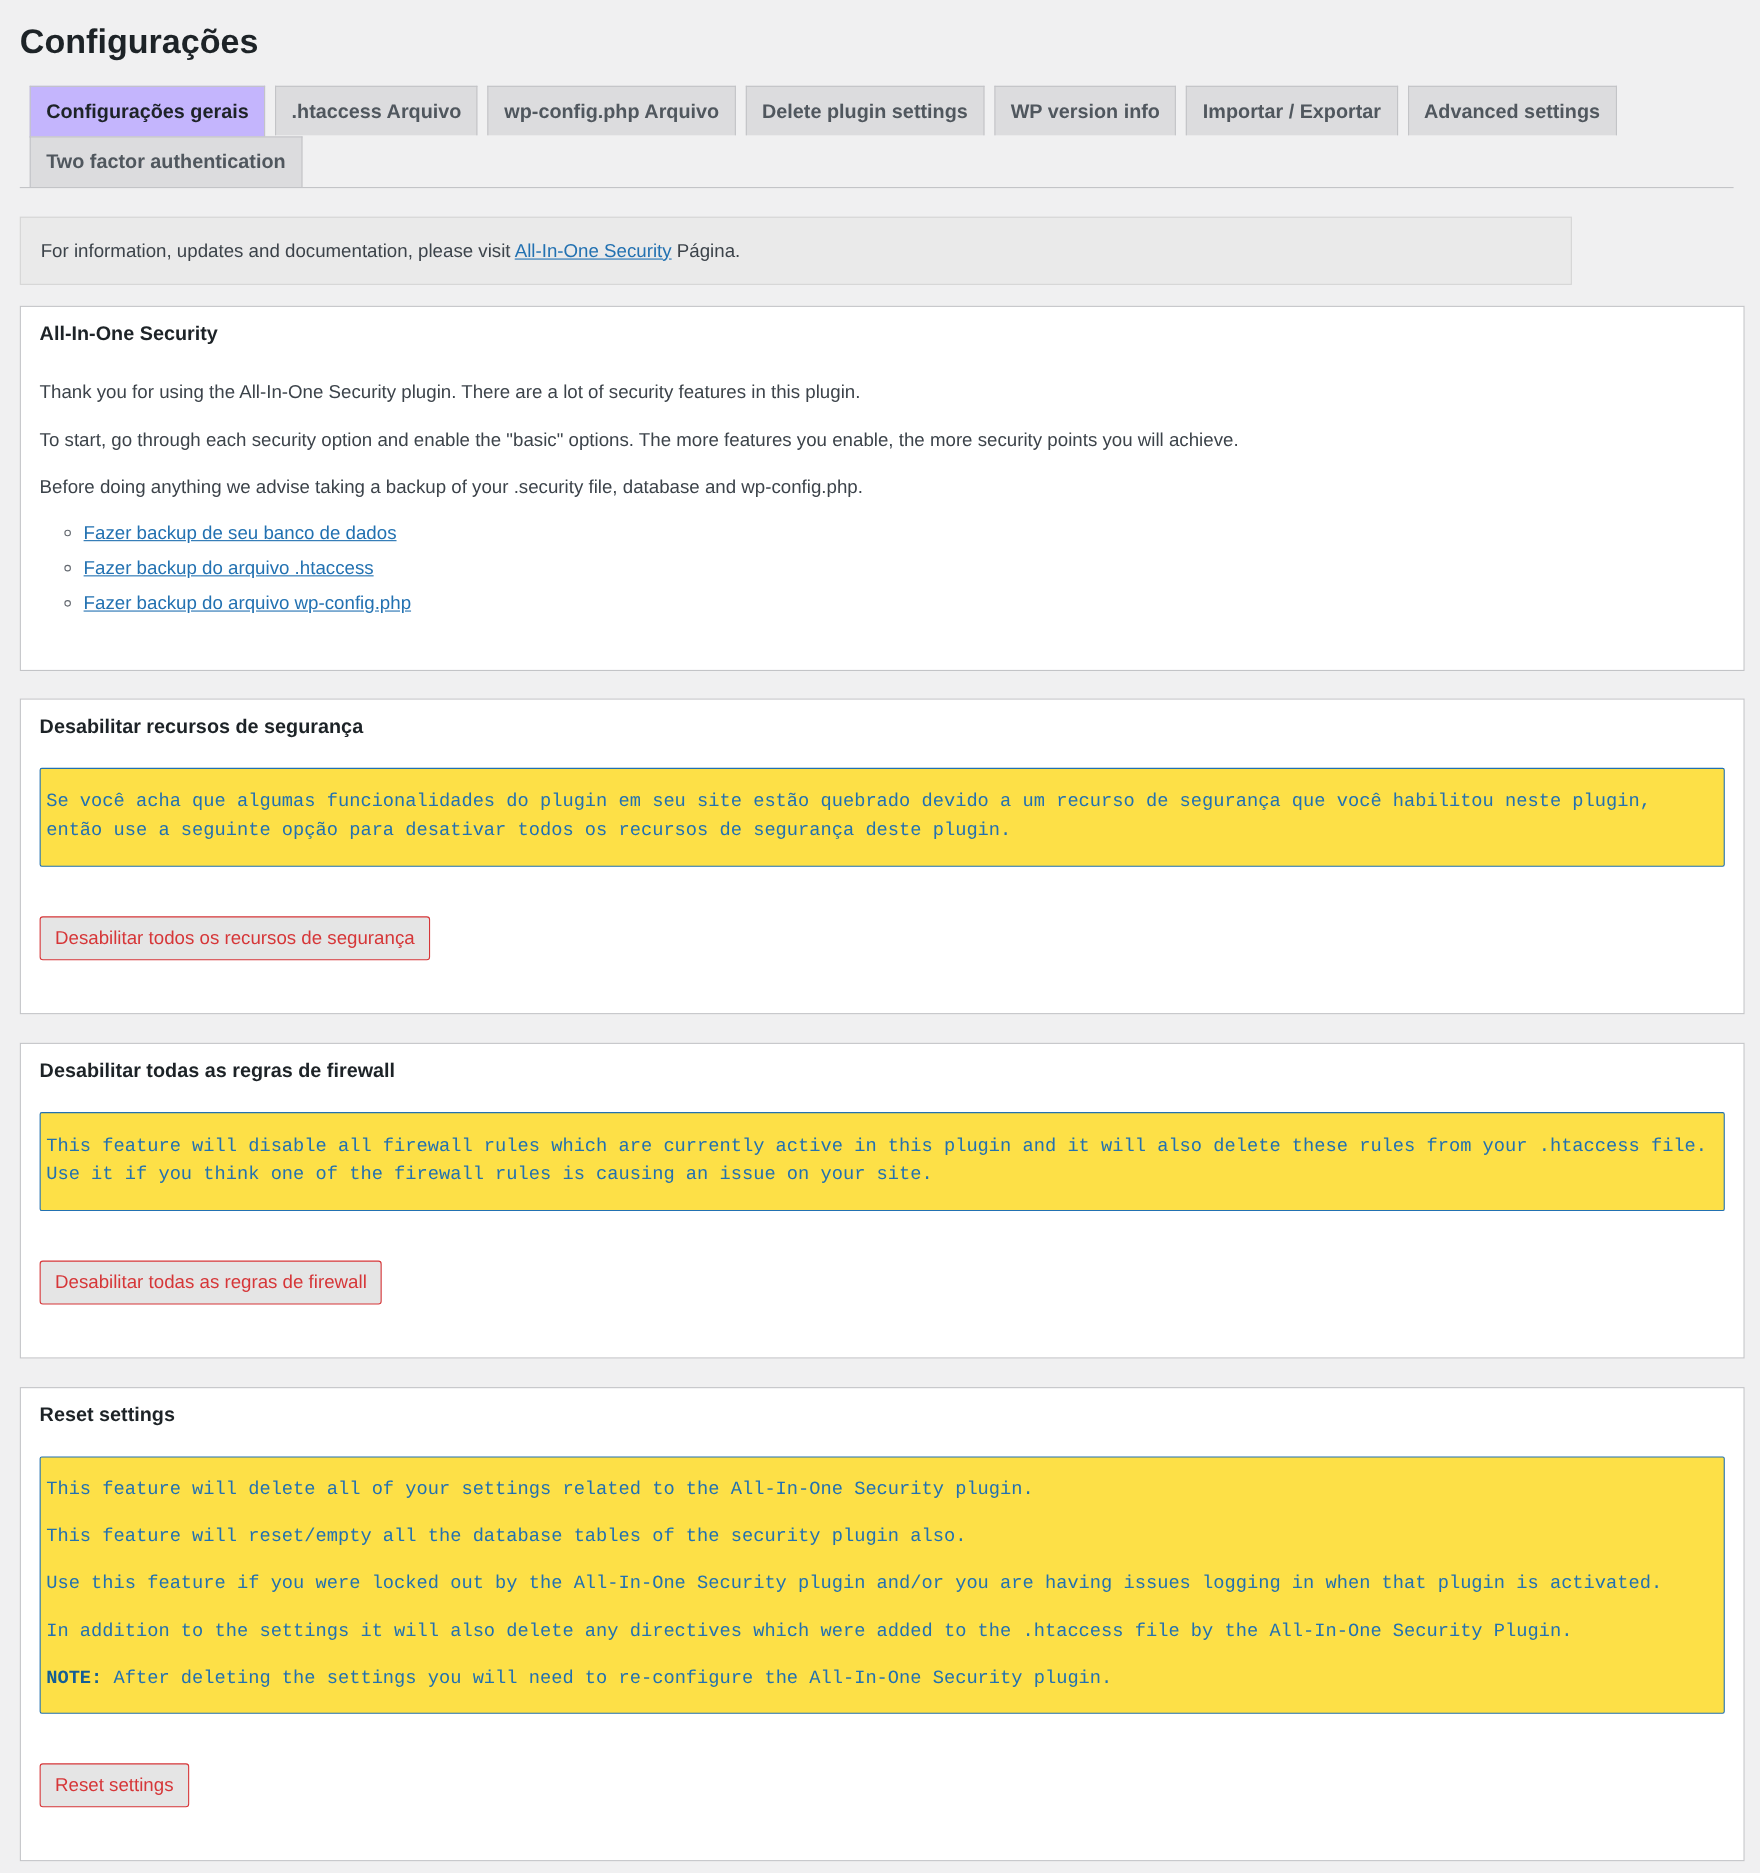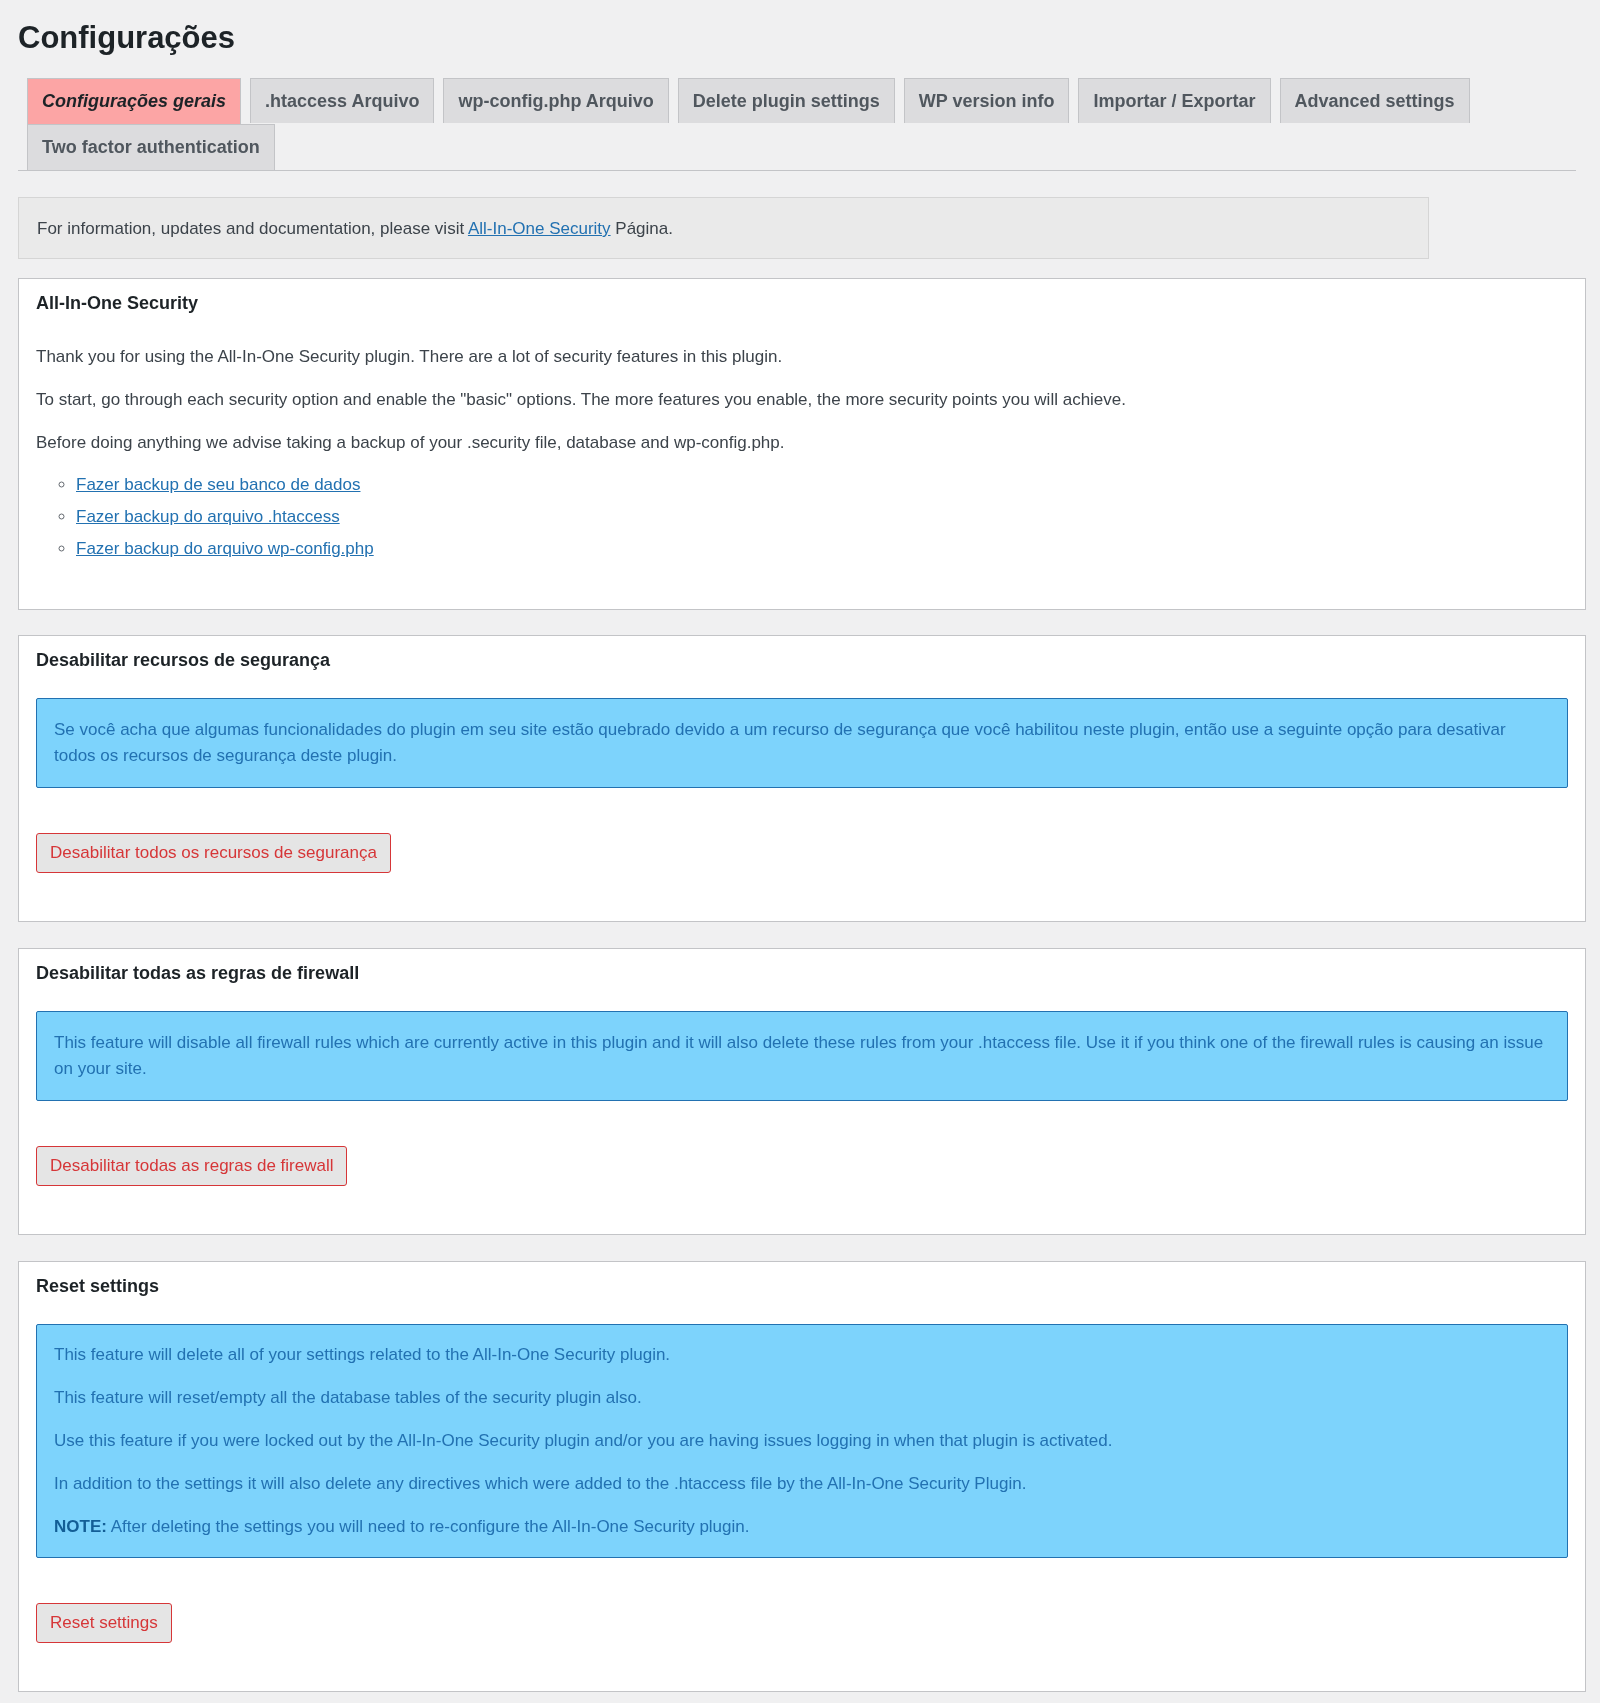--- a/index.html
+++ b/index.html
@@ -40,25 +40,24 @@
     border: 1px solid #c3c4c7;
     border-bottom: none;
     font-weight: 700;
     font-size: 18px;
     color: #50575e;
     cursor: pointer;
     box-sizing: border-box;
     margin-bottom: 0;
   }
   .tab.active {
-    background: #fca5a5;
+    background: #c4b5fd;
     color: #1d2327;
     height: 47px;
     margin-bottom: -1px;
-    font-style: italic;
   }
   .tab.row2 { height: 46px; }
   .info-bar {
     margin-top: 26px;
     width: 1411px;
     box-sizing: border-box;
     background: #eaeaea;
     border: 1px solid #d5d5d5;
     padding: 19px 18px;
     font-size: 17px;
@@ -99,25 +98,26 @@
     padding-bottom: 48px;
   }
   ul.backup-list li {
     line-height: 24px;
     margin-bottom: 8px;
     color: #646970;
   }
   ul.backup-list li:last-child { margin-bottom: 0; }
   .notice {
     margin-top: 26px;
-    background: #7dd3fc;
+    background: #fde047;
     border: 1px solid #2271b1;
     border-radius: 2px;
-    padding: 18px 17px;
+    padding: 18px 5px;
     color: #2271b1;
+    font-family: Liberation Mono, monospace;
   }
   .notice p {
     color: #2271b1;
     line-height: 26px;
     font-size: 17px;
   }
   .notice.multi p { margin: 0; line-height: 24px; }
   .notice.multi p + p { margin-top: 19px; }
   .notice b { color: #135e96; }
   .danger-btn {

